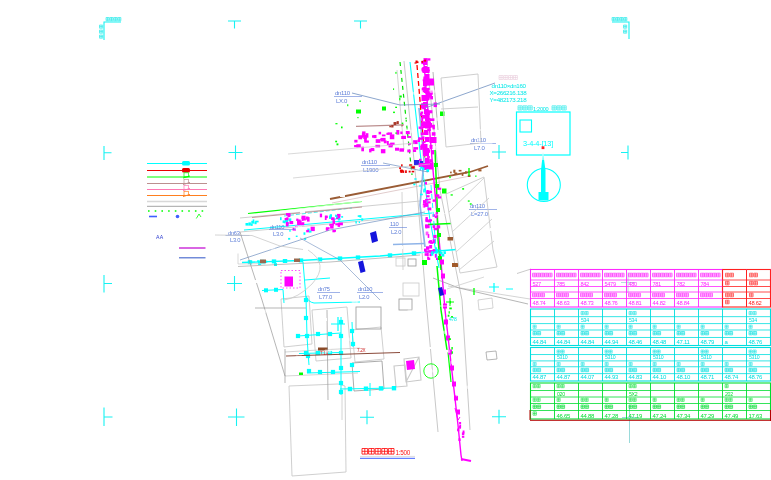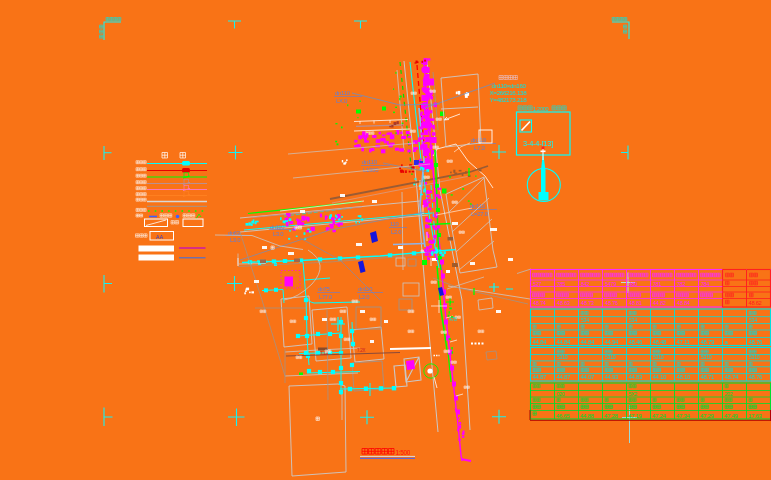--- a/index.html
+++ b/index.html
@@ -1,15 +1,15 @@
 <!DOCTYPE html>
 <html><head><meta charset="utf-8"><title>plan</title>
 <style>
 html,body{margin:0;padding:0;background:#000000;}
-#page{position:relative;width:771px;height:480px;background:#f97316;overflow:hidden;
+#page{position:relative;width:771px;height:480px;background:#ffffff;overflow:hidden;
 font-family:"Liberation Sans", sans-serif;}
 text{font-family:"Liberation Sans", sans-serif;}
 </style></head>
 <body>
 
 <div id="page">
 <svg width="771" height="480" viewBox="0 0 771 480">
 
 <path d="M104,40 V22 H121" fill="none" stroke="#16f2f2" stroke-width="1.1"></path>
 <path d="M106.0,17.5h3.2v3.2h-3.2z M106.0,19.1h3.2 M107.6,17.5v3.2 M109.9,17.5h3.2v3.2h-3.2z M109.9,19.1h3.2 M111.5,17.5v3.2 M113.8,17.5h3.2v3.2h-3.2z M113.8,19.1h3.2 M115.4,17.5v3.2 M117.7,17.5h3.2v3.2h-3.2z M117.7,19.1h3.2 M119.3,17.5v3.2" fill="none" stroke="#00e8e8" stroke-width="0.55" opacity="1.0"></path>

